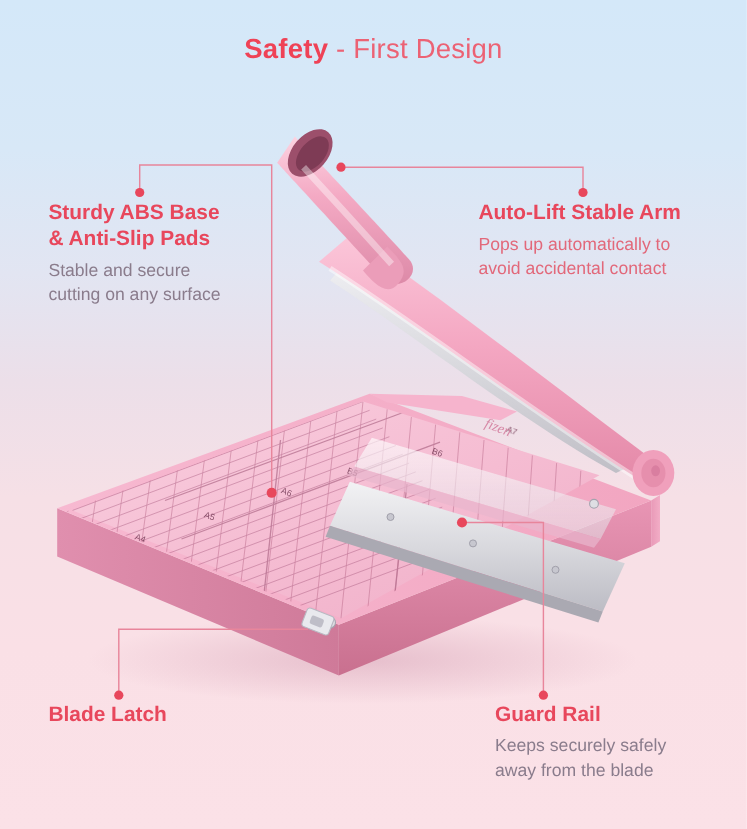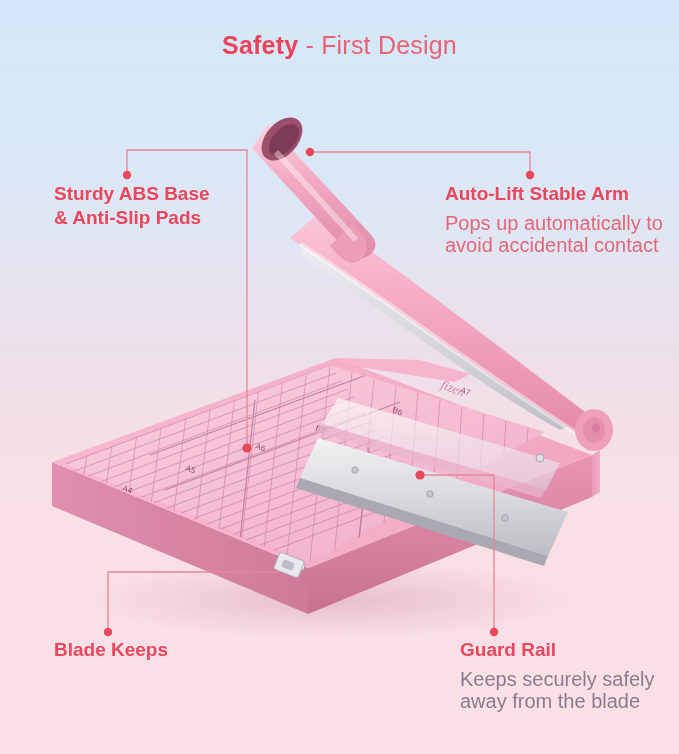--- a/index.html
+++ b/index.html
@@ -66,33 +66,32 @@
     left: 0;
     top: 0;
     width: 679px;
     height: 754px;
     pointer-events: none;
   }
 
   
   .callout {
     position: absolute;
-    margin-left: 10px;
   }
   .callout h3 {
     margin: 0 0 6px 0;
     font-size: 19px;
     line-height: 24px;
     font-weight: bold;
     color: #e8475c;
     white-space: pre-line;
   }
   .callout p {
     margin: 0;
-    font-size: 20px;
+    font-size: 16px;
     line-height: 22px;
     color: #8a7c8c;
     white-space: pre-line;
   }
   .callout.accent p {
     color: #e2687a;
   }
 
   #callout-sturdy  { left: 44px;  top: 182px; width: 240px; }
   #callout-autolift{ left: 435px; top: 182px; width: 236px; }
@@ -298,30 +297,32 @@
       <circle cx="310" cy="152" r="4.2"></circle>
       <circle cx="108" cy="632" r="4.2"></circle>
       <circle cx="494" cy="632" r="4.2"></circle>
       <circle cx="420" cy="475" r="4.6"></circle>
     </g>
   </svg>
 
   <div class="callout" id="callout-sturdy">
     <h3>Sturdy ABS Base
 &amp; Anti-Slip Pads</h3>
+    <p>Stable and secure
+cutting on any surface</p>
   </div>
 
   <div class="callout accent" id="callout-autolift">
     <h3>Auto-Lift Stable Arm</h3>
     <p>Pops up automatically to
 avoid accidental contact</p>
   </div>
 
   <div class="callout" id="callout-latch">
-    <h3>Blade Keeps</h3>
+    <h3>Blade Latch</h3>
   </div>
 
   <div class="callout" id="callout-guard">
     <h3>Guard Rail</h3>
     <p>Keeps securely safely
 away from the blade</p>
   </div>
 
 </div>
 

